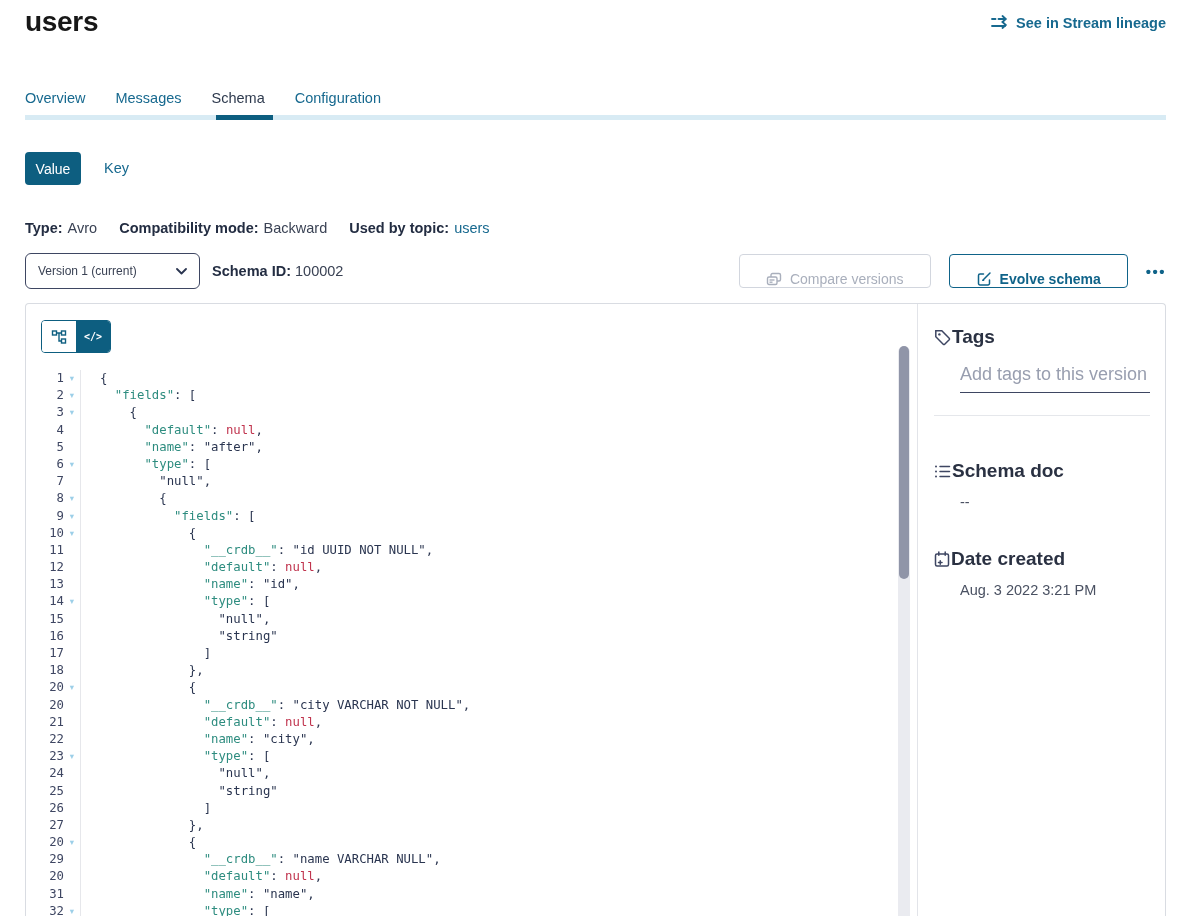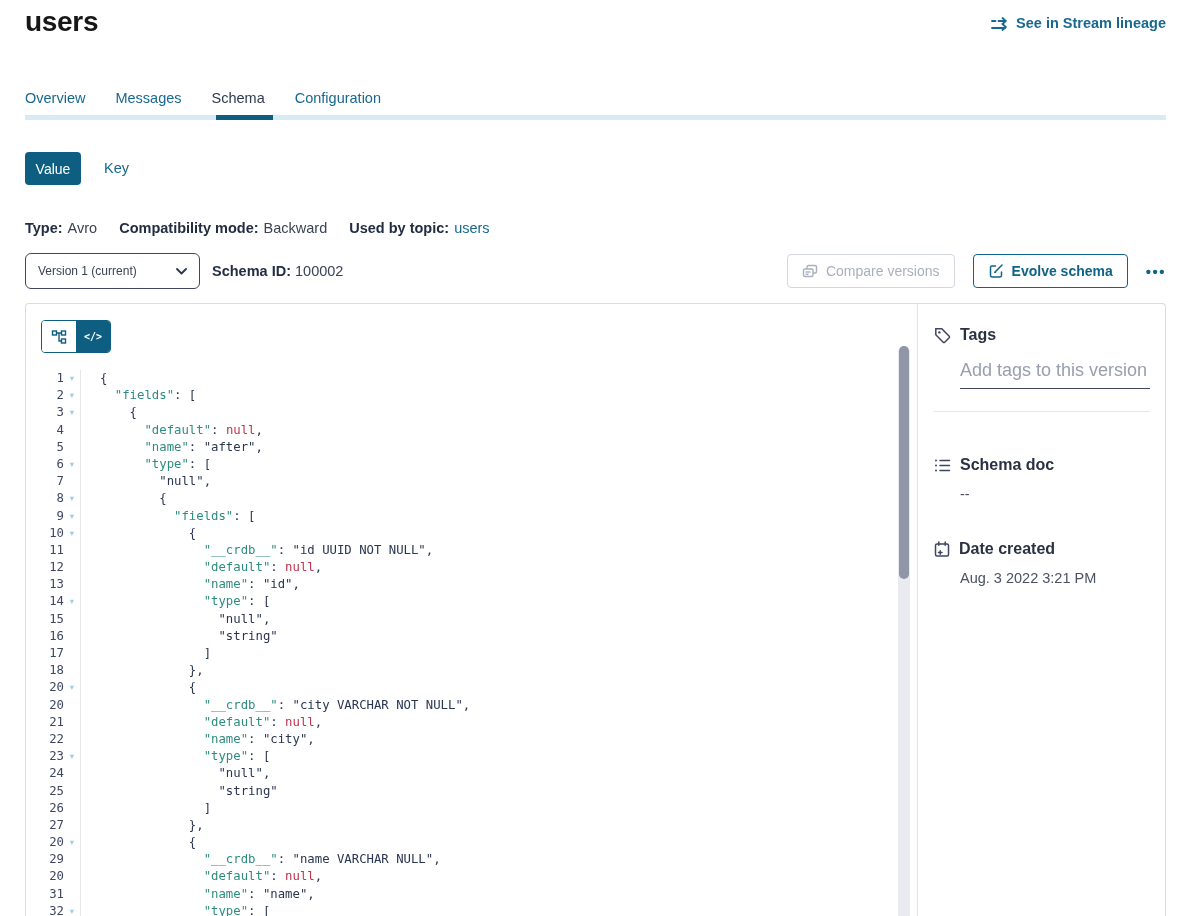--- a/index.html
+++ b/index.html
@@ -4,21 +4,21 @@
 <style>
   * { margin:0; padding:0; box-sizing:border-box; }
   html,body { width:1189px; height:916px; }
   body {
     position:relative; overflow:hidden; background:#ffffff;
     font-family:"Liberation Sans", sans-serif; color:#3A4254;
   }
   
   .page-title { position:absolute; left:25px; top:6px; font-size:28px; font-weight:800;
     color:#171717; letter-spacing:-0.3px; }
-  .lineage { position:absolute; right:23px; top:15px; display:flex; align-items:flex-end; gap:7px;
+  .lineage { position:absolute; right:23px; top:15px; display:flex; align-items:flex-start; gap:7px;
     color:#17698F; font-size:14.5px; font-weight:600; cursor:pointer; }
   
   .tabs { position:absolute; left:25px; top:90px; display:flex; gap:30px; font-size:14.5px; font-weight:500; }
   .tab { color:#17698F; cursor:pointer; text-decoration:none; }
   .tab.active { color:#2E3A4E; }
   .tab-track { position:absolute; left:25px; top:115px; width:1141px; height:5px; background:#D8EBF4; }
   .tab-active-bar { position:absolute; left:216px; top:115px; width:57px; height:5px; background:#0D5E80; }
   
   .value-btn { position:absolute; left:25px; top:152px; width:56px; height:33px; background:#0D5E80;
     color:#fff; border:none; border-radius:4px; font-size:14px; font-family:inherit; cursor:pointer; }
@@ -31,21 +31,21 @@
   .topic-link { color:#17698F; margin-left:5px; cursor:pointer; }
   
   .version-row { position:absolute; left:25px; top:253px; width:1141px; height:36px;
     display:flex; align-items:center; }
   .version-select { width:175px; height:36px; border:1px solid #3E4662; border-radius:6px;
     display:flex; align-items:center; justify-content:space-between; padding:8px 12px;
     font-size:12px; color:#3A4254; cursor:pointer; background:#fff; }
   .schema-id { margin-left:12px; font-size:14.5px; }
   .schema-id b { color:#232D42; }
   .right-actions { margin-left:auto; display:flex; align-items:center; gap:18px; }
-  .btn { height:34px; display:flex; align-items:center; gap:8px; padding:0 14px;
+  .btn { height:34px; display:flex; align-items:flex-end; gap:8px; padding:0 26px;
     border-radius:4px; font-size:14px; background:#fff; font-family:inherit; cursor:pointer; }
   .btn-compare { border:1px solid #D2D6DE; color:#A9AFBC; }
   .btn-evolve { border:1px solid #0F6389; color:#0F6389; font-weight:600; }
   .more-dots { color:#0F6389; font-size:15px; font-weight:700; letter-spacing:1.5px; cursor:pointer; }
   
   .panel { position:absolute; left:25px; top:303px; width:1141px; height:613px;
     border:1px solid #D9DCE2; border-bottom:none; border-radius:4px 4px 0 0;
     display:flex; overflow:hidden; }
   .code-pane { width:892px; flex:none; border-right:1px solid #E2E4E9; position:relative; }
   .view-toggle { position:absolute; left:15px; top:16px; display:flex; height:33px;
@@ -65,21 +65,21 @@
   .tok-key { color:#2D8C7F; }
   .tok-null { color:#C0344E; }
   .tok-str, .tok-plain { color:#2A3550; }
   
   .sb-track { position:absolute; top:42px; right:7px; bottom:0; width:12px;
     background:#EAEBF0; border-radius:6px 6px 0 0; }
   .sb-thumb { position:absolute; top:0; left:1px; width:10px; height:233px;
     background:#9095A8; border-radius:5px; }
   
   .side-pane { flex:1; padding:22px 16px 0 16px; }
-  .side-head { display:flex; align-items:center; gap:9px; font-size:16px; font-weight:700; color:#2A3142; }
+  .side-head { display:flex; align-items:center; gap:1px; font-size:19px; font-weight:700; color:#2A3142; }
   .tags-input { display:block; margin:16px 0 0 26px; width:190px; border:none;
     border-bottom:1.5px solid #3E4662; font-size:18px; color:#3A4254;
     padding:0 0 7px 0; outline:none; font-family:inherit; background:transparent; }
   .tags-input::placeholder { color:#989EAF; }
   .side-divider { margin-top:22px; height:1px; background:#E5E7EB; }
   .sec-doc { margin-top:44px; }
   .sec-date { margin-top:38px; }
   .side-value { margin:12px 0 0 26px; font-size:14.5px; color:#4A5162; }
   svg { display:block; }
 </style>

